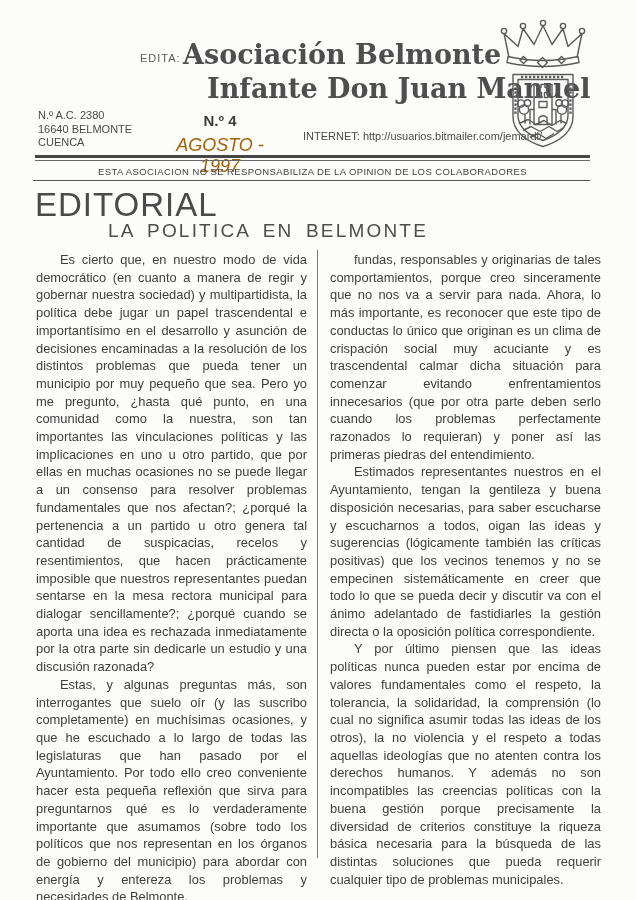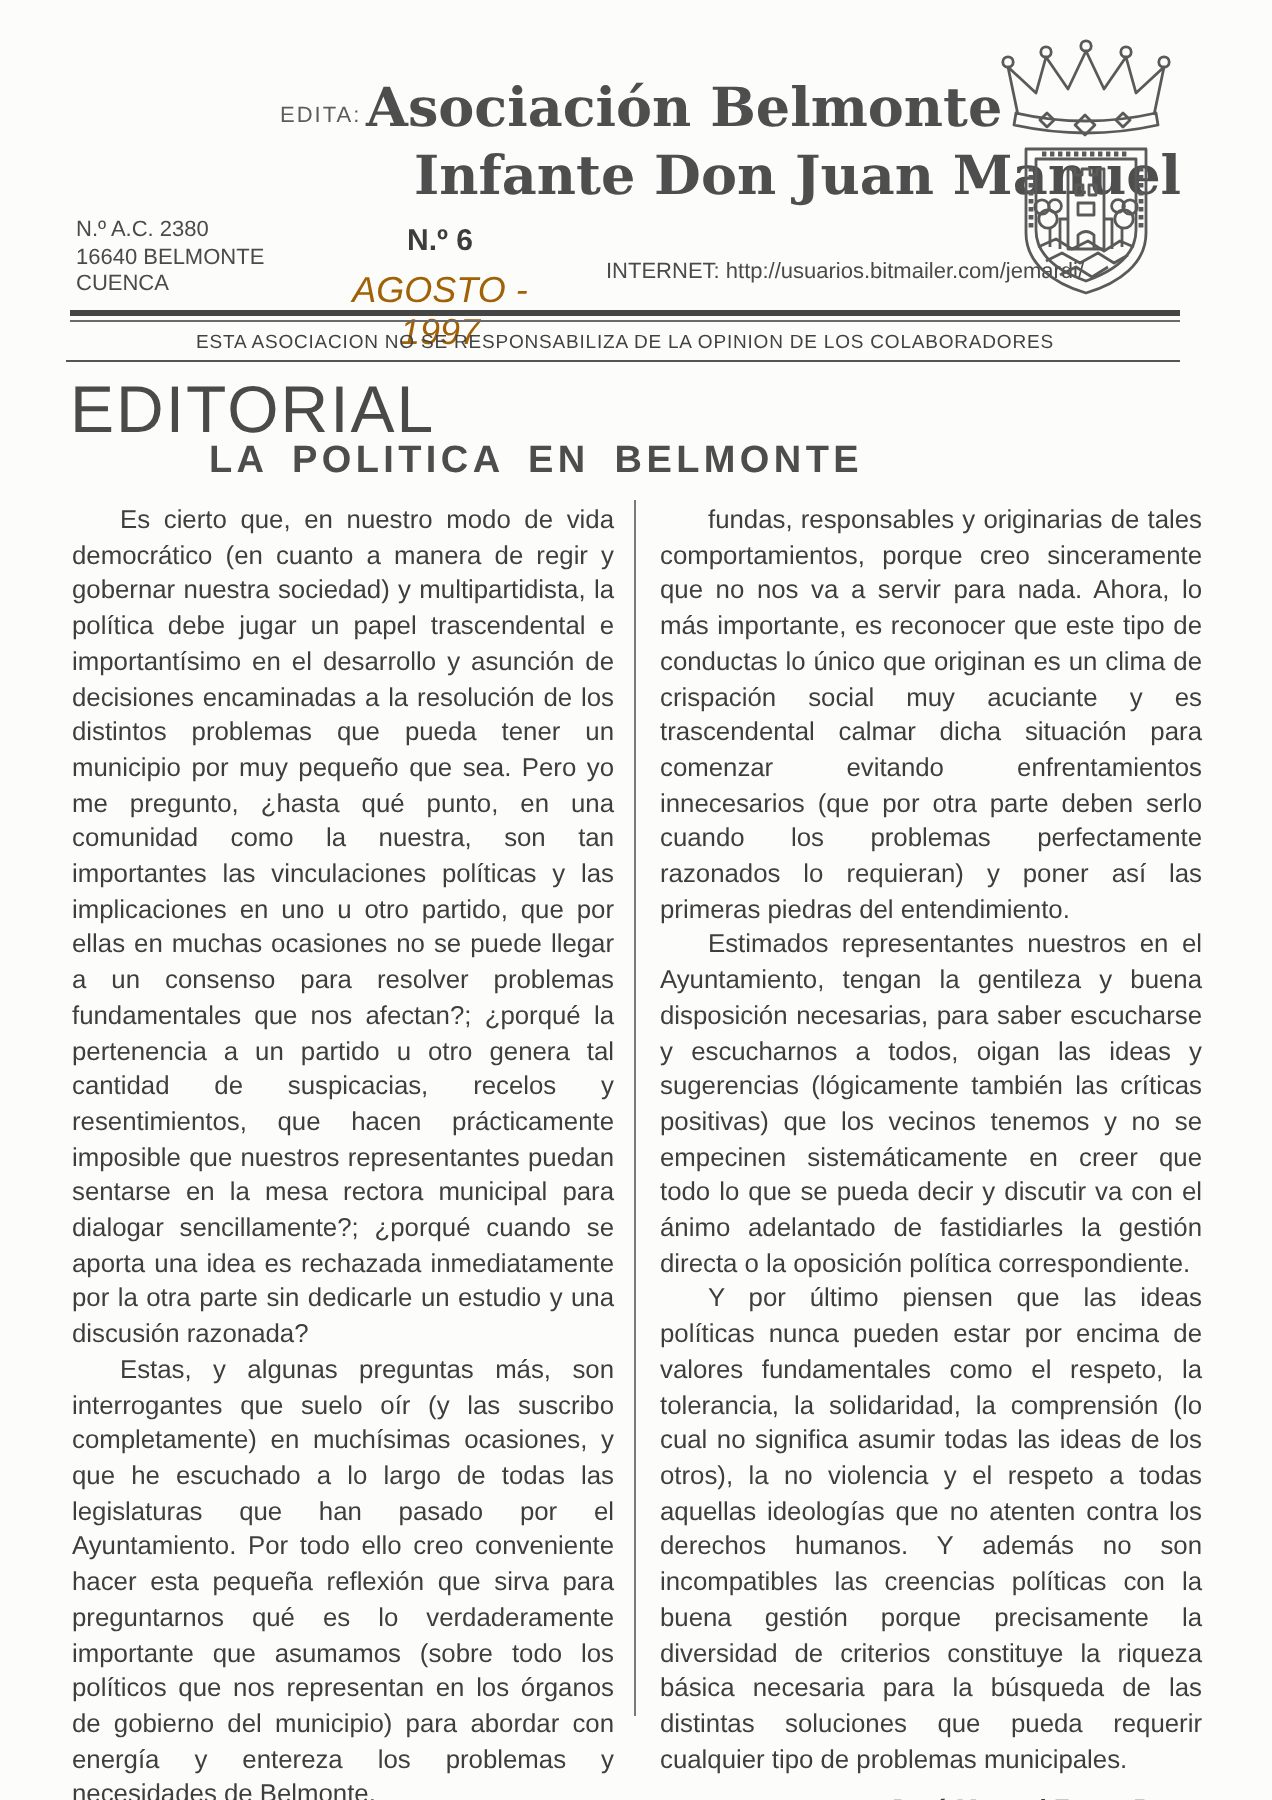--- a/index.html
+++ b/index.html
@@ -53,21 +53,21 @@
     position:absolute;left:33px;top:180px;width:557px;
     border-top:1.5px solid #555;
   }
   
   .section-title{
     position:absolute;left:35px;top:186px;
     font-size:33px;font-weight:normal;letter-spacing:1px;color:#4a4a4a;
   }
   .headline{
     position:absolute;left:0;top:220px;width:536px;text-align:center;
-    font-size:19px;font-weight:bold;letter-spacing:2.2px;word-spacing:5px;
+    font-size:19px;font-weight:normal;letter-spacing:2.2px;word-spacing:5px;
     color:#4d4d4d;
   }
   .col{
     position:absolute;top:251px;width:271px;
     font-size:12.9px;line-height:17.7px;text-align:justify;color:#3e3e3e;
   }
   .col-left{left:36px;}
   .col-right{left:330px;}
   .col p{margin:0;text-indent:24px;}
   .col-divider{
@@ -91,21 +91,21 @@
     <div class="line2">Infante Don Juan Manuel</div>
   </div>
 
   <div class="registry">
     <div>N.º A.C. 2380</div>
     <div>16640 BELMONTE</div>
     <div>CUENCA</div>
   </div>
 
   <div class="issue">
-    <div class="num">N.º 6</div>
+    <div class="num">N.º 4</div>
     <div class="date">AGOSTO - 1997</div>
   </div>
 
   <div class="internet">INTERNET: http://usuarios.bitmailer.com/jemardi/</div>
 
   <div class="coat">
     <svg viewBox="0 0 110 135" fill="none" stroke="#5a5a5a" stroke-width="1.4" stroke-linejoin="round">
 
       <path d="M21,40 L16,16 L30,29 L35,11 L46,27 L55,8 L64,27 L75,11 L80,29 L94,16 L89,40"></path>
       <circle cx="16" cy="13.5" r="2.6"></circle>

